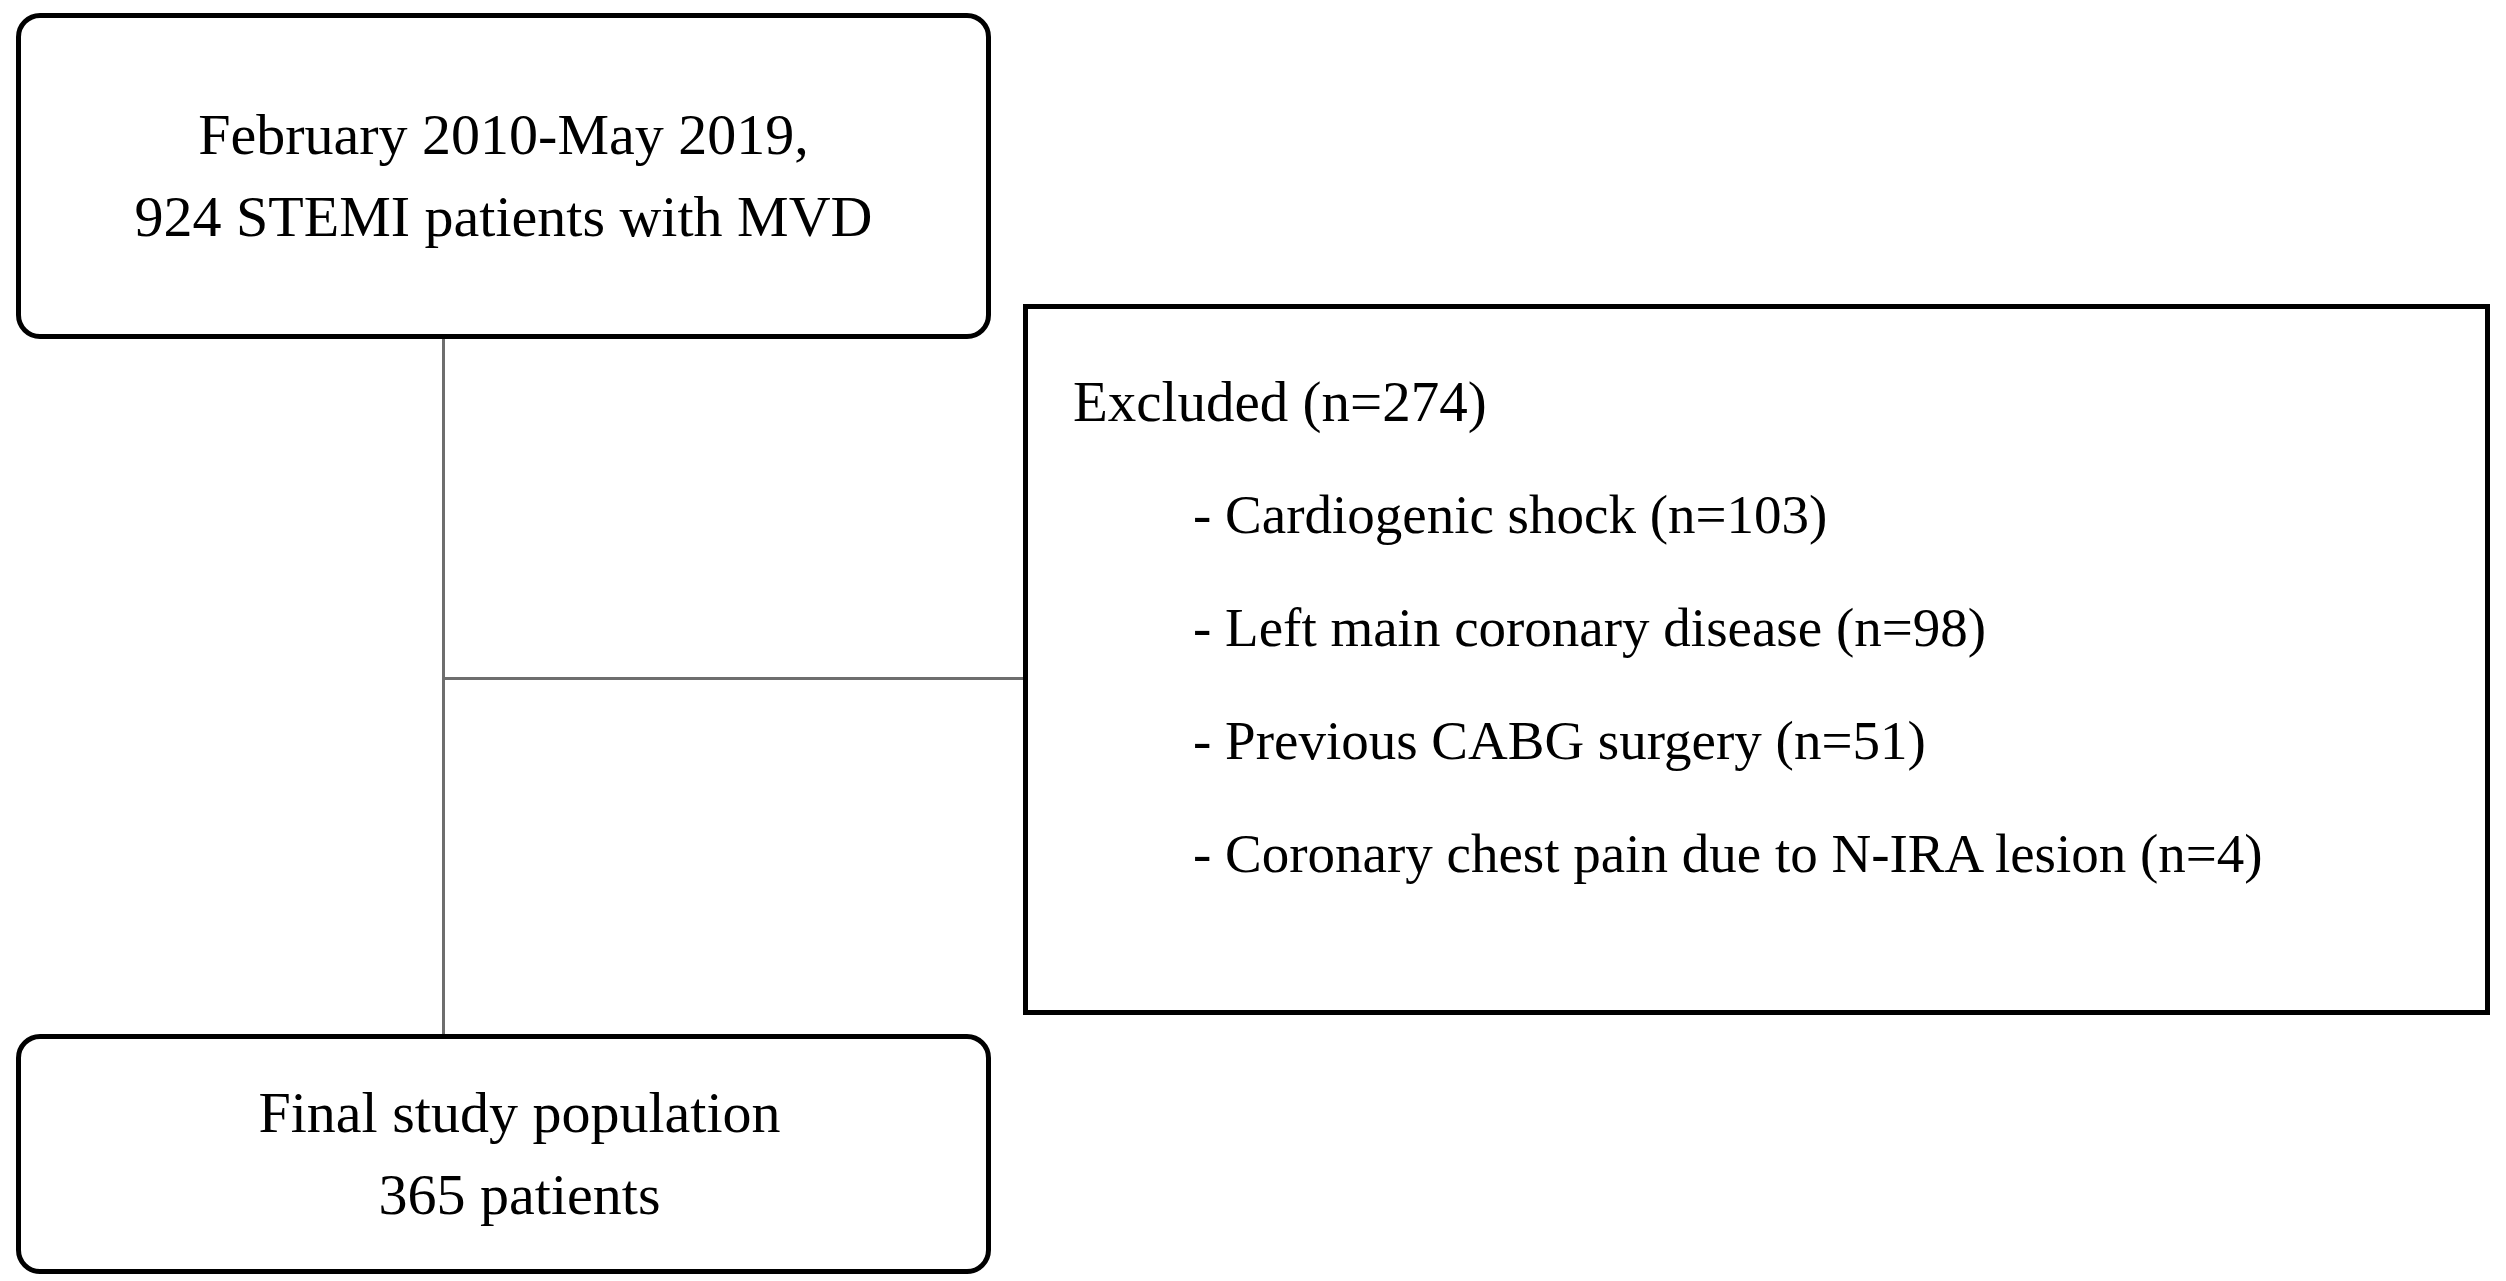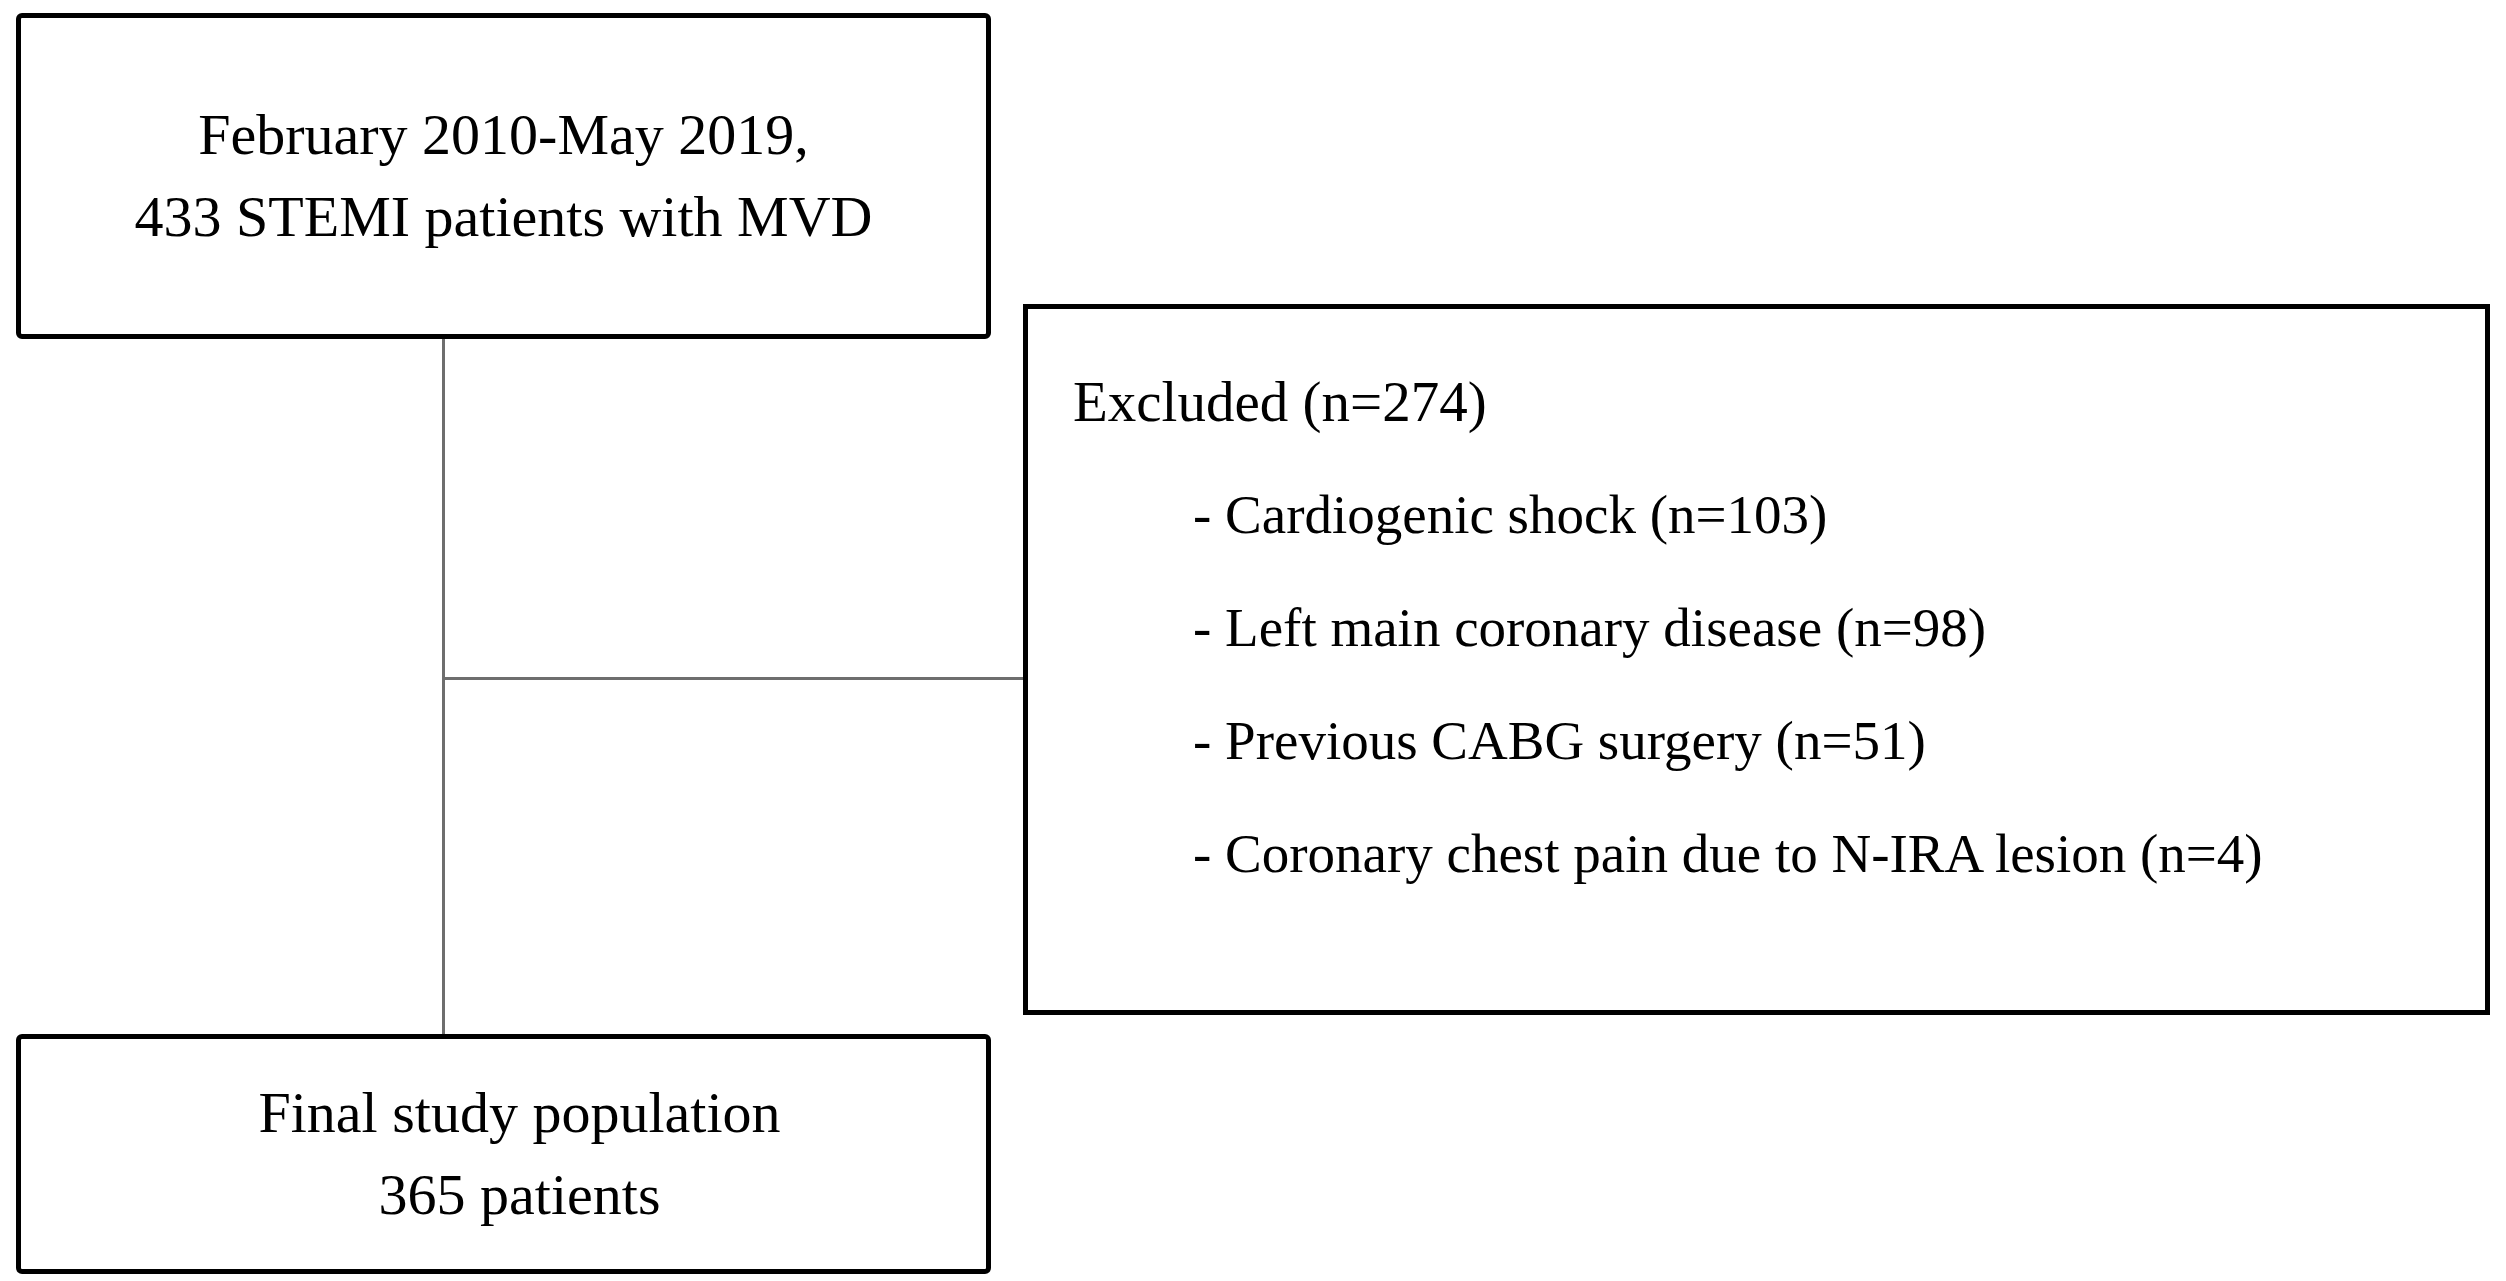--- a/index.html
+++ b/index.html
@@ -16,21 +16,21 @@
     color: #000000;
     overflow: hidden;
   }
   .box {
     position: absolute;
     background: #ffffff;
     border: 5px solid #000000;
     box-sizing: border-box;
   }
   .rounded {
-    border-radius: 6px;
+    border-radius: 24px;
   }
   .centered-text {
     display: flex;
     flex-direction: column;
     justify-content: center;
     align-items: center;
     text-align: center;
   }
   .box-line {
     font-size: 58px;
@@ -85,21 +85,21 @@
     height: 3px;
   }
 </style>
 </head>
 <body>
 
 <div class="canvas">
 
   <div class="box rounded centered-text top-box">
     <div class="box-line">February 2010-May 2019,</div>
-    <div class="box-line">433 STEMI patients with MVD</div>
+    <div class="box-line">924 STEMI patients with MVD</div>
   </div>
 
   <div class="connector connector-vertical"></div>
   <div class="connector connector-horizontal"></div>
 
   <div class="box excluded-box">
     <div class="excluded-title">Excluded (n=274)</div>
     <div class="excluded-item">- Cardiogenic shock (n=103)</div>
     <div class="excluded-item">- Left main coronary disease (n=98)</div>
     <div class="excluded-item">- Previous CABG surgery (n=51)</div>

